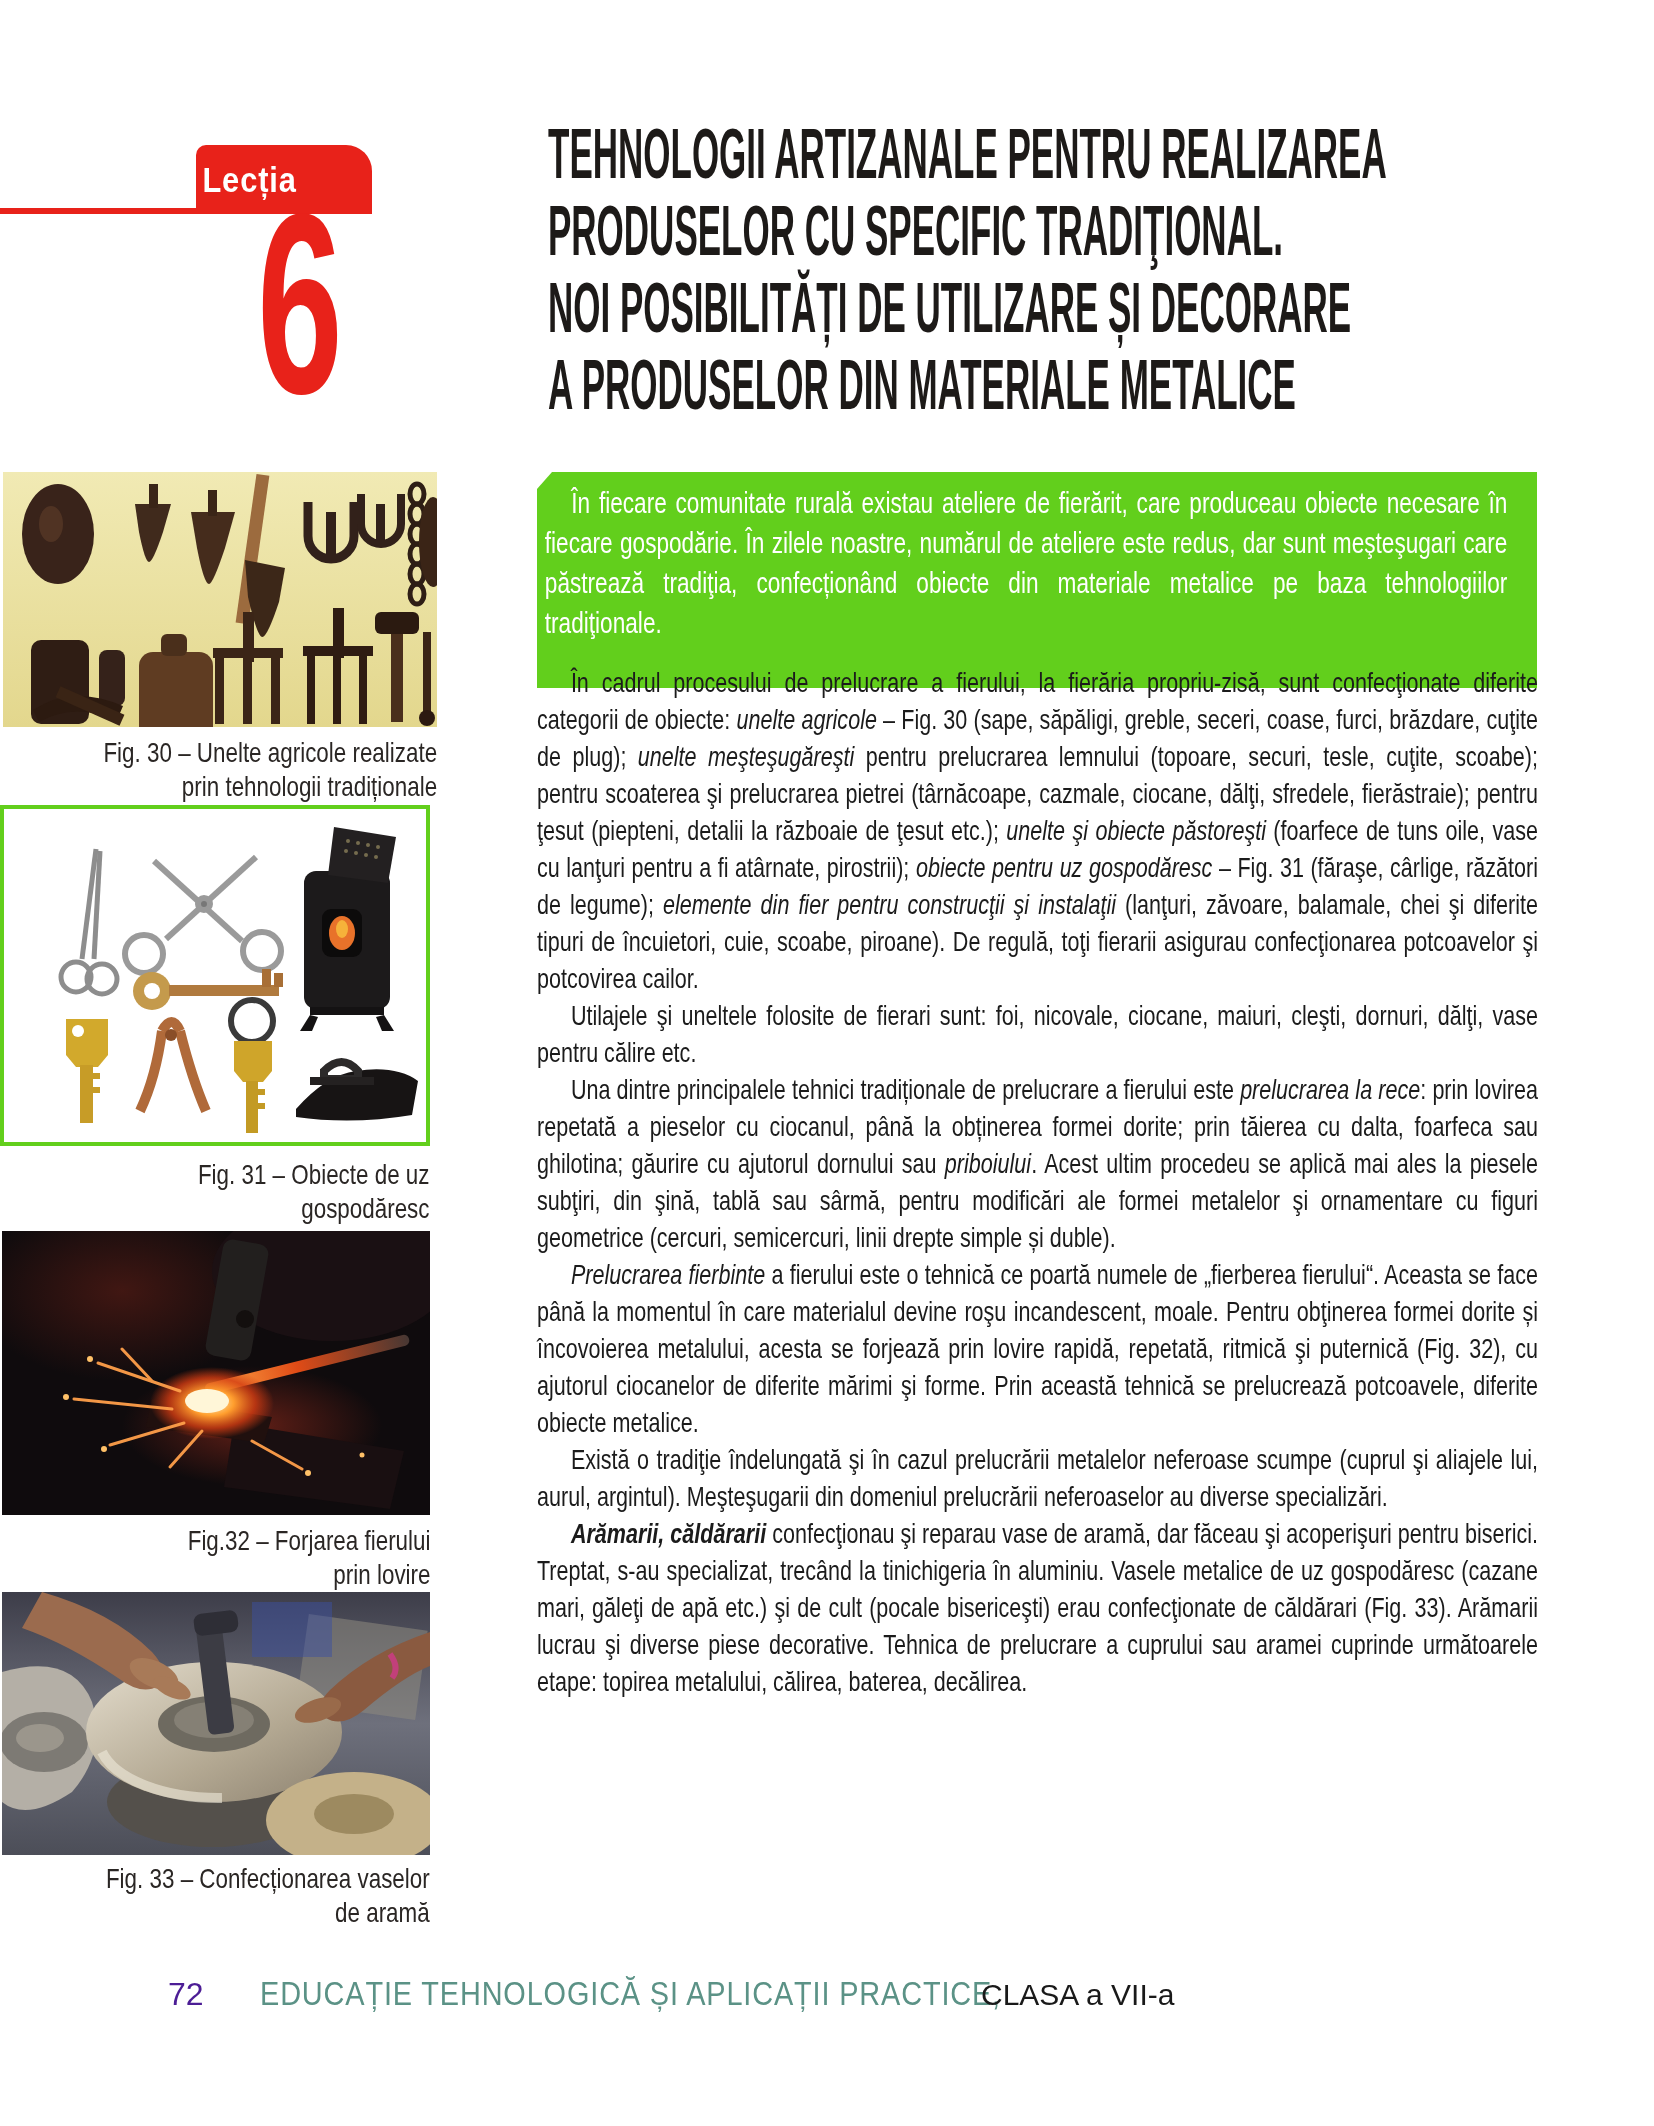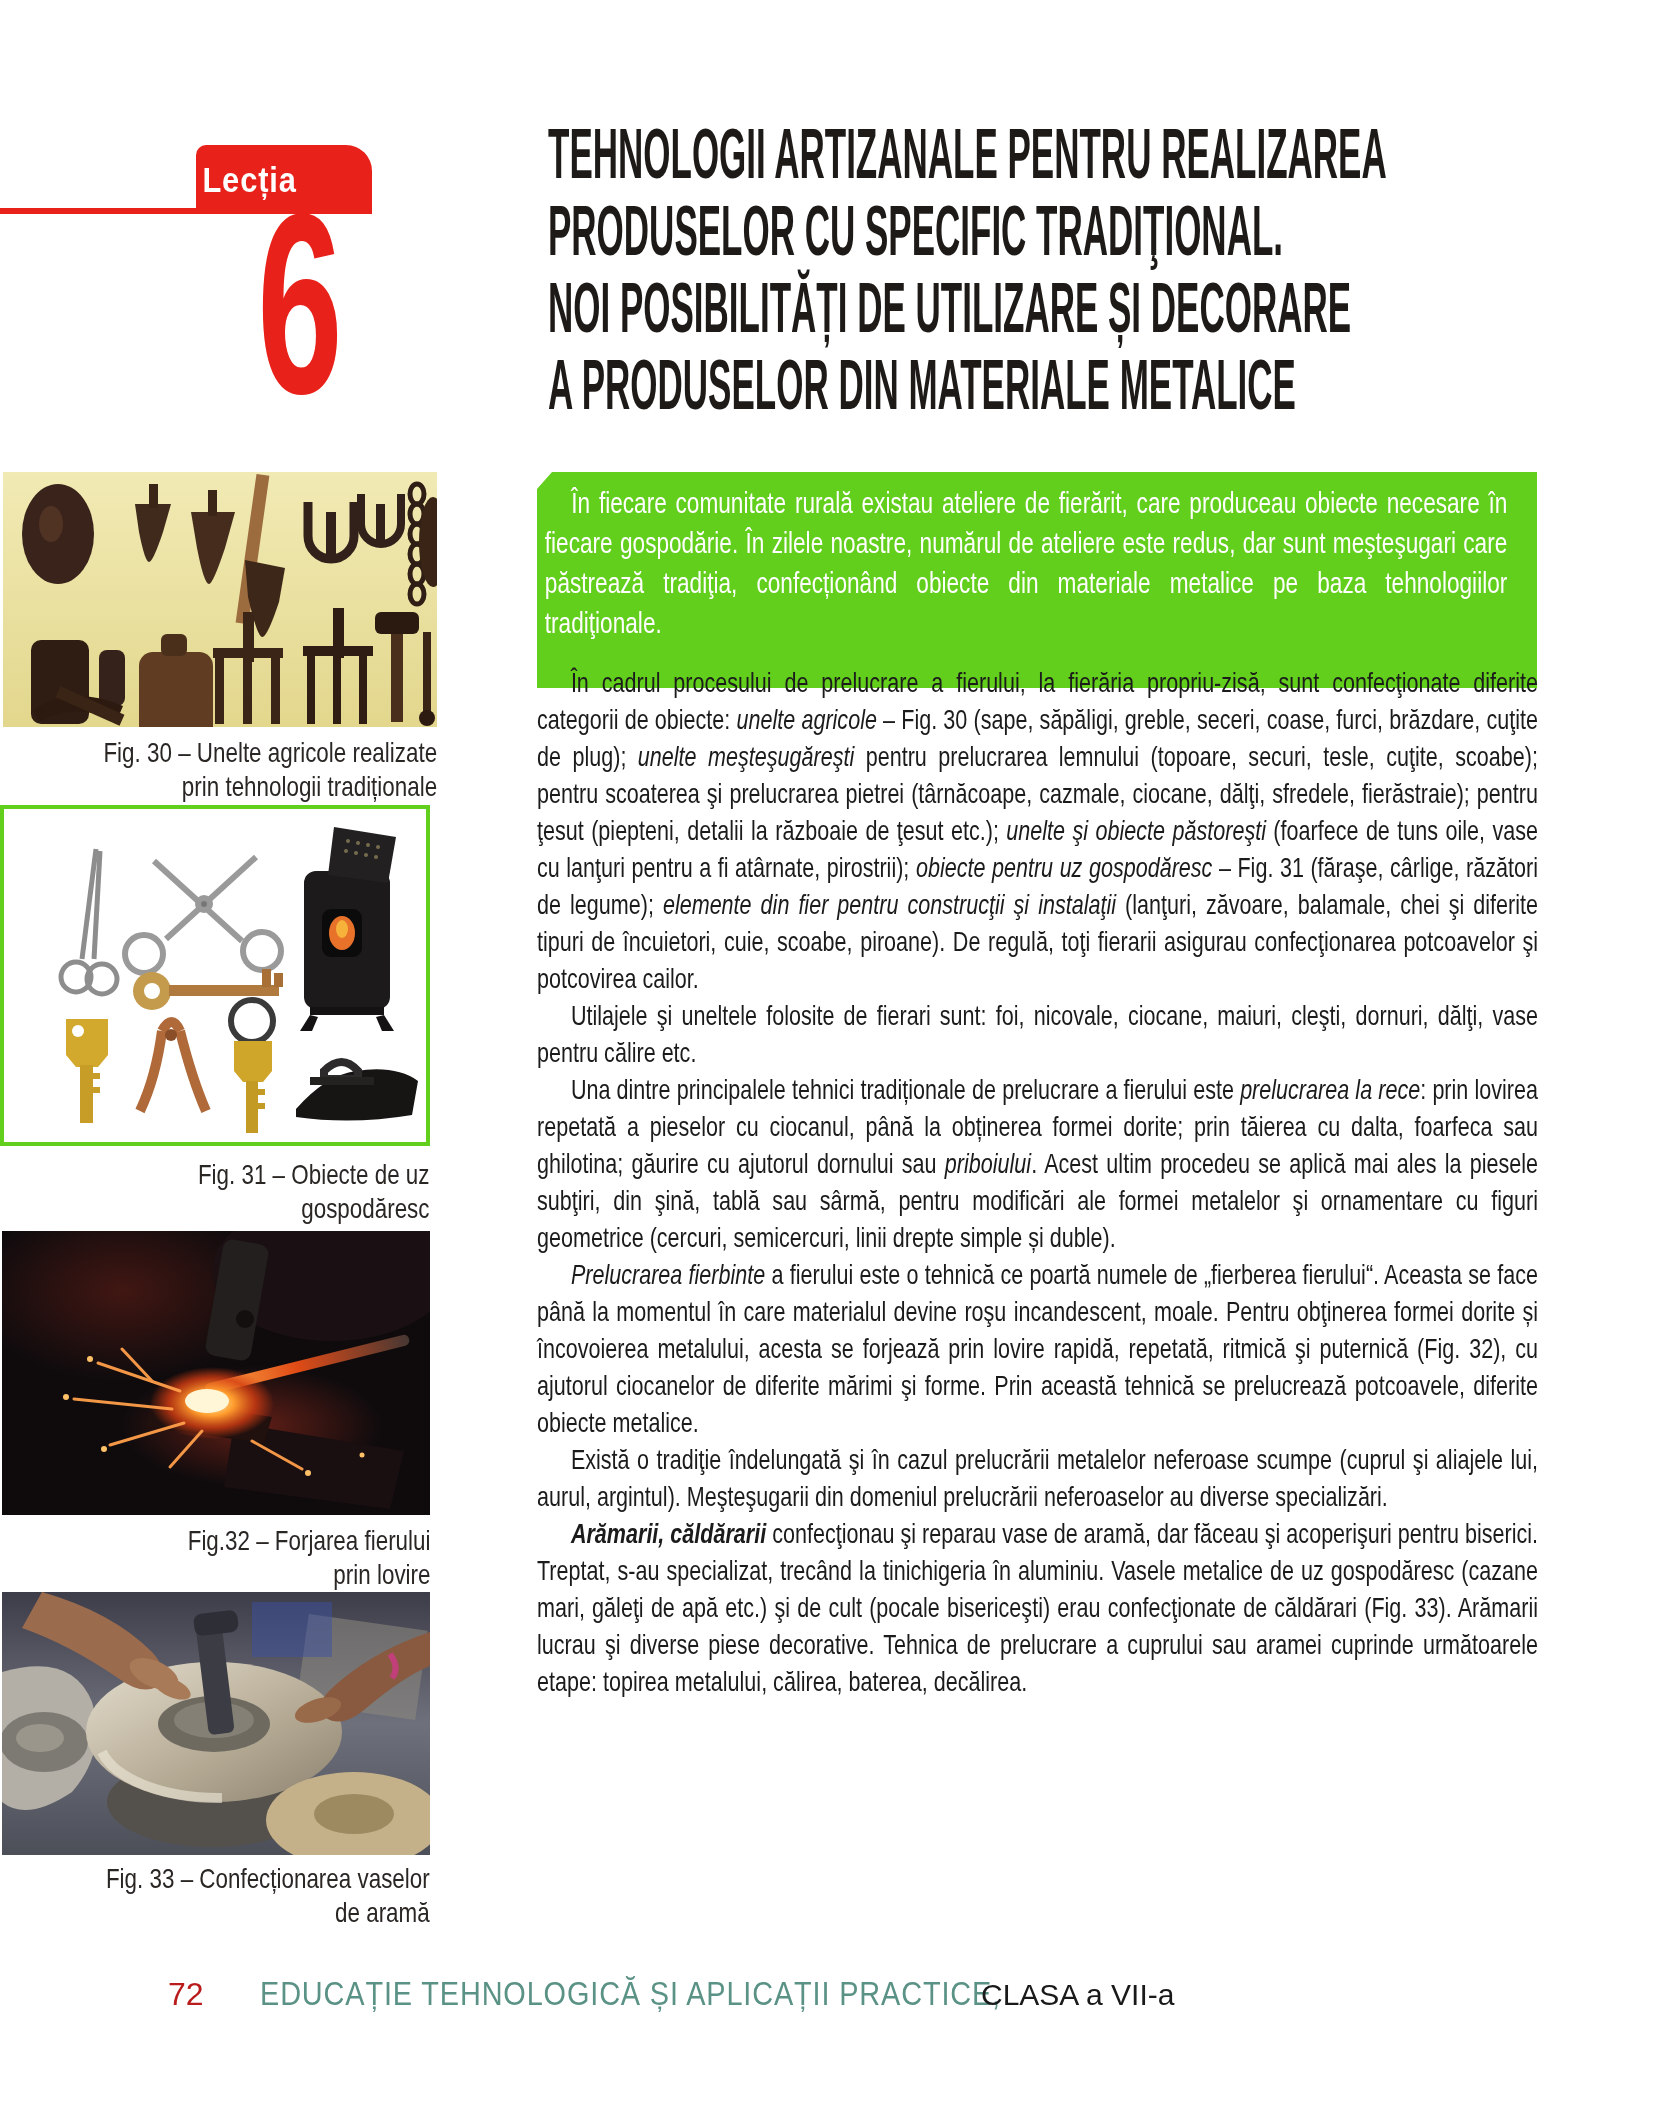--- a/index.html
+++ b/index.html
@@ -46,21 +46,21 @@
   
   .fig{position:absolute;}
   .fig svg{display:block;}
   .fig31-frame{border:4px solid #62cf1c;background:#fff;}
   .cap{
     position:absolute;text-align:right;color:#2a2624;font-size:28px;line-height:34px;
     transform:scaleX(.8);transform-origin:100% 0;white-space:nowrap;
   }
   .cap span{display:block;}
   
-  .footer-num{position:absolute;left:168px;top:1976px;font-size:32px;color:#b91c1c;}
+  .footer-num{position:absolute;left:168px;top:1976px;font-size:32px;color:#4c1d95;}
   .footer-series{
     position:absolute;left:260px;top:1974px;font-size:34px;color:#5b9286;white-space:nowrap;
     transform:scaleX(.85);transform-origin:0 0;letter-spacing:1px;
   }
   .footer-grade{position:absolute;left:981px;top:1978px;font-size:30px;color:#191919;white-space:nowrap;}
 </style>
 </head>
 <body>
 
 <div class="red-rule"></div>

